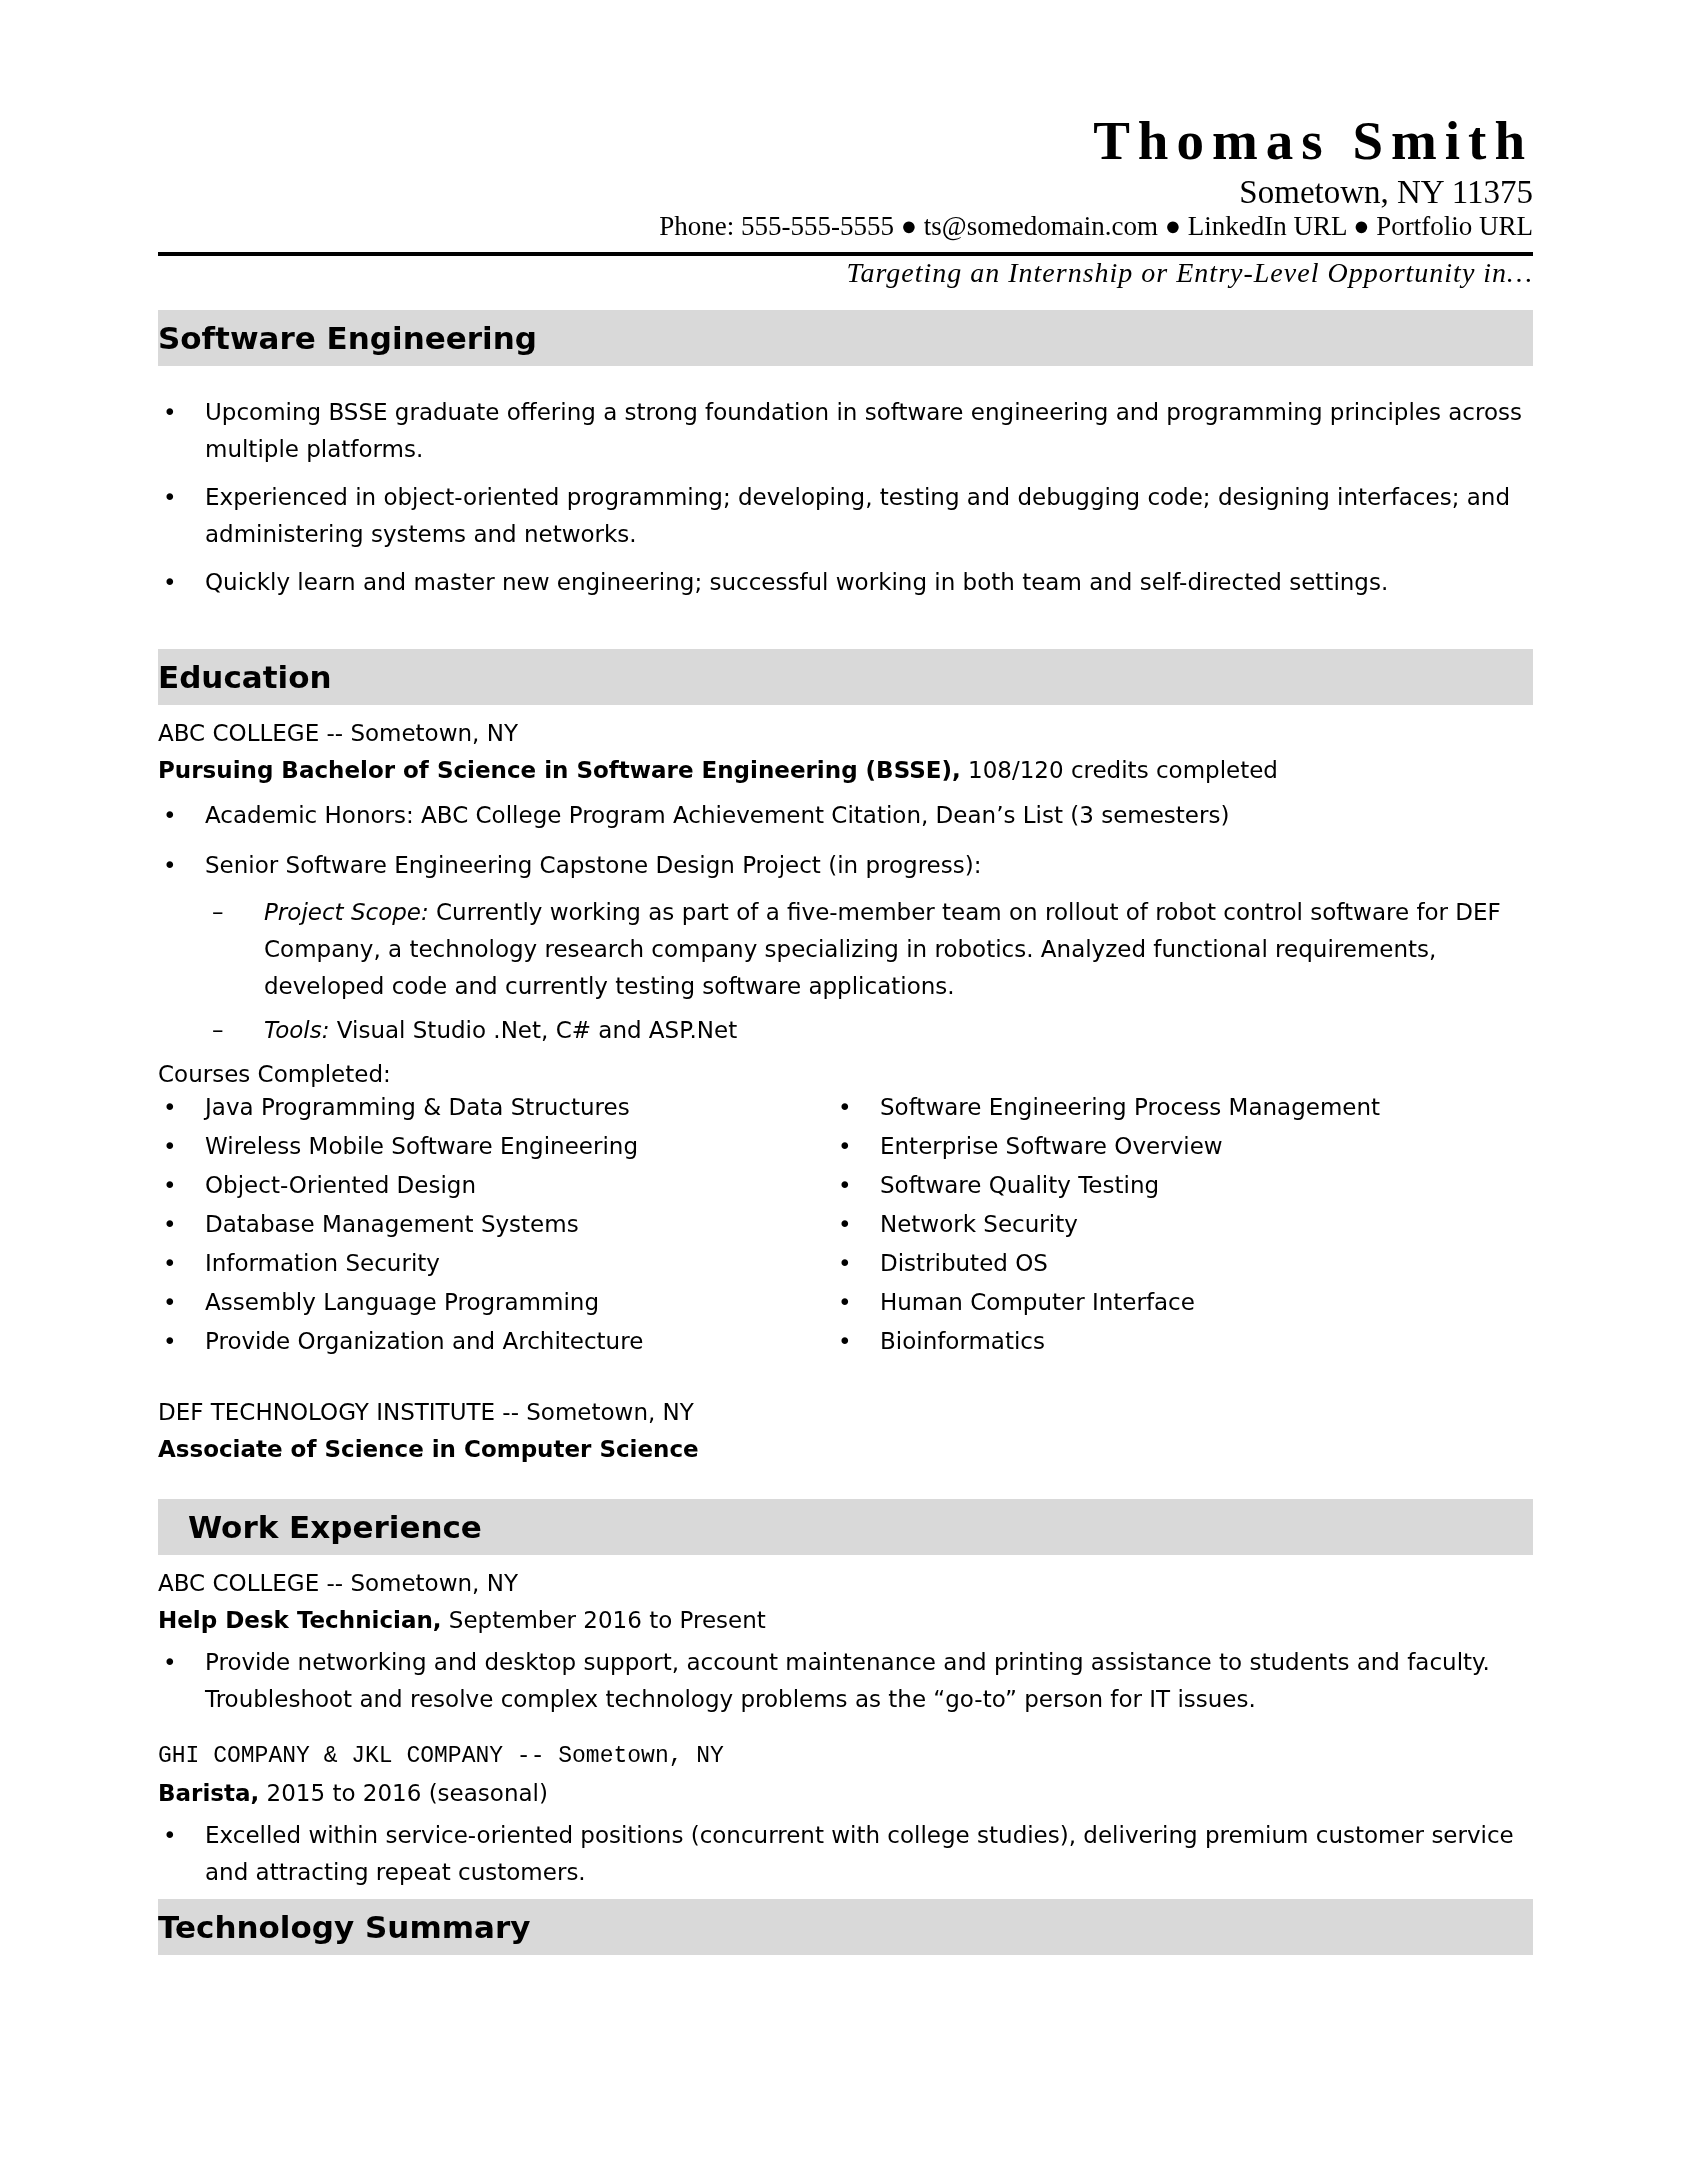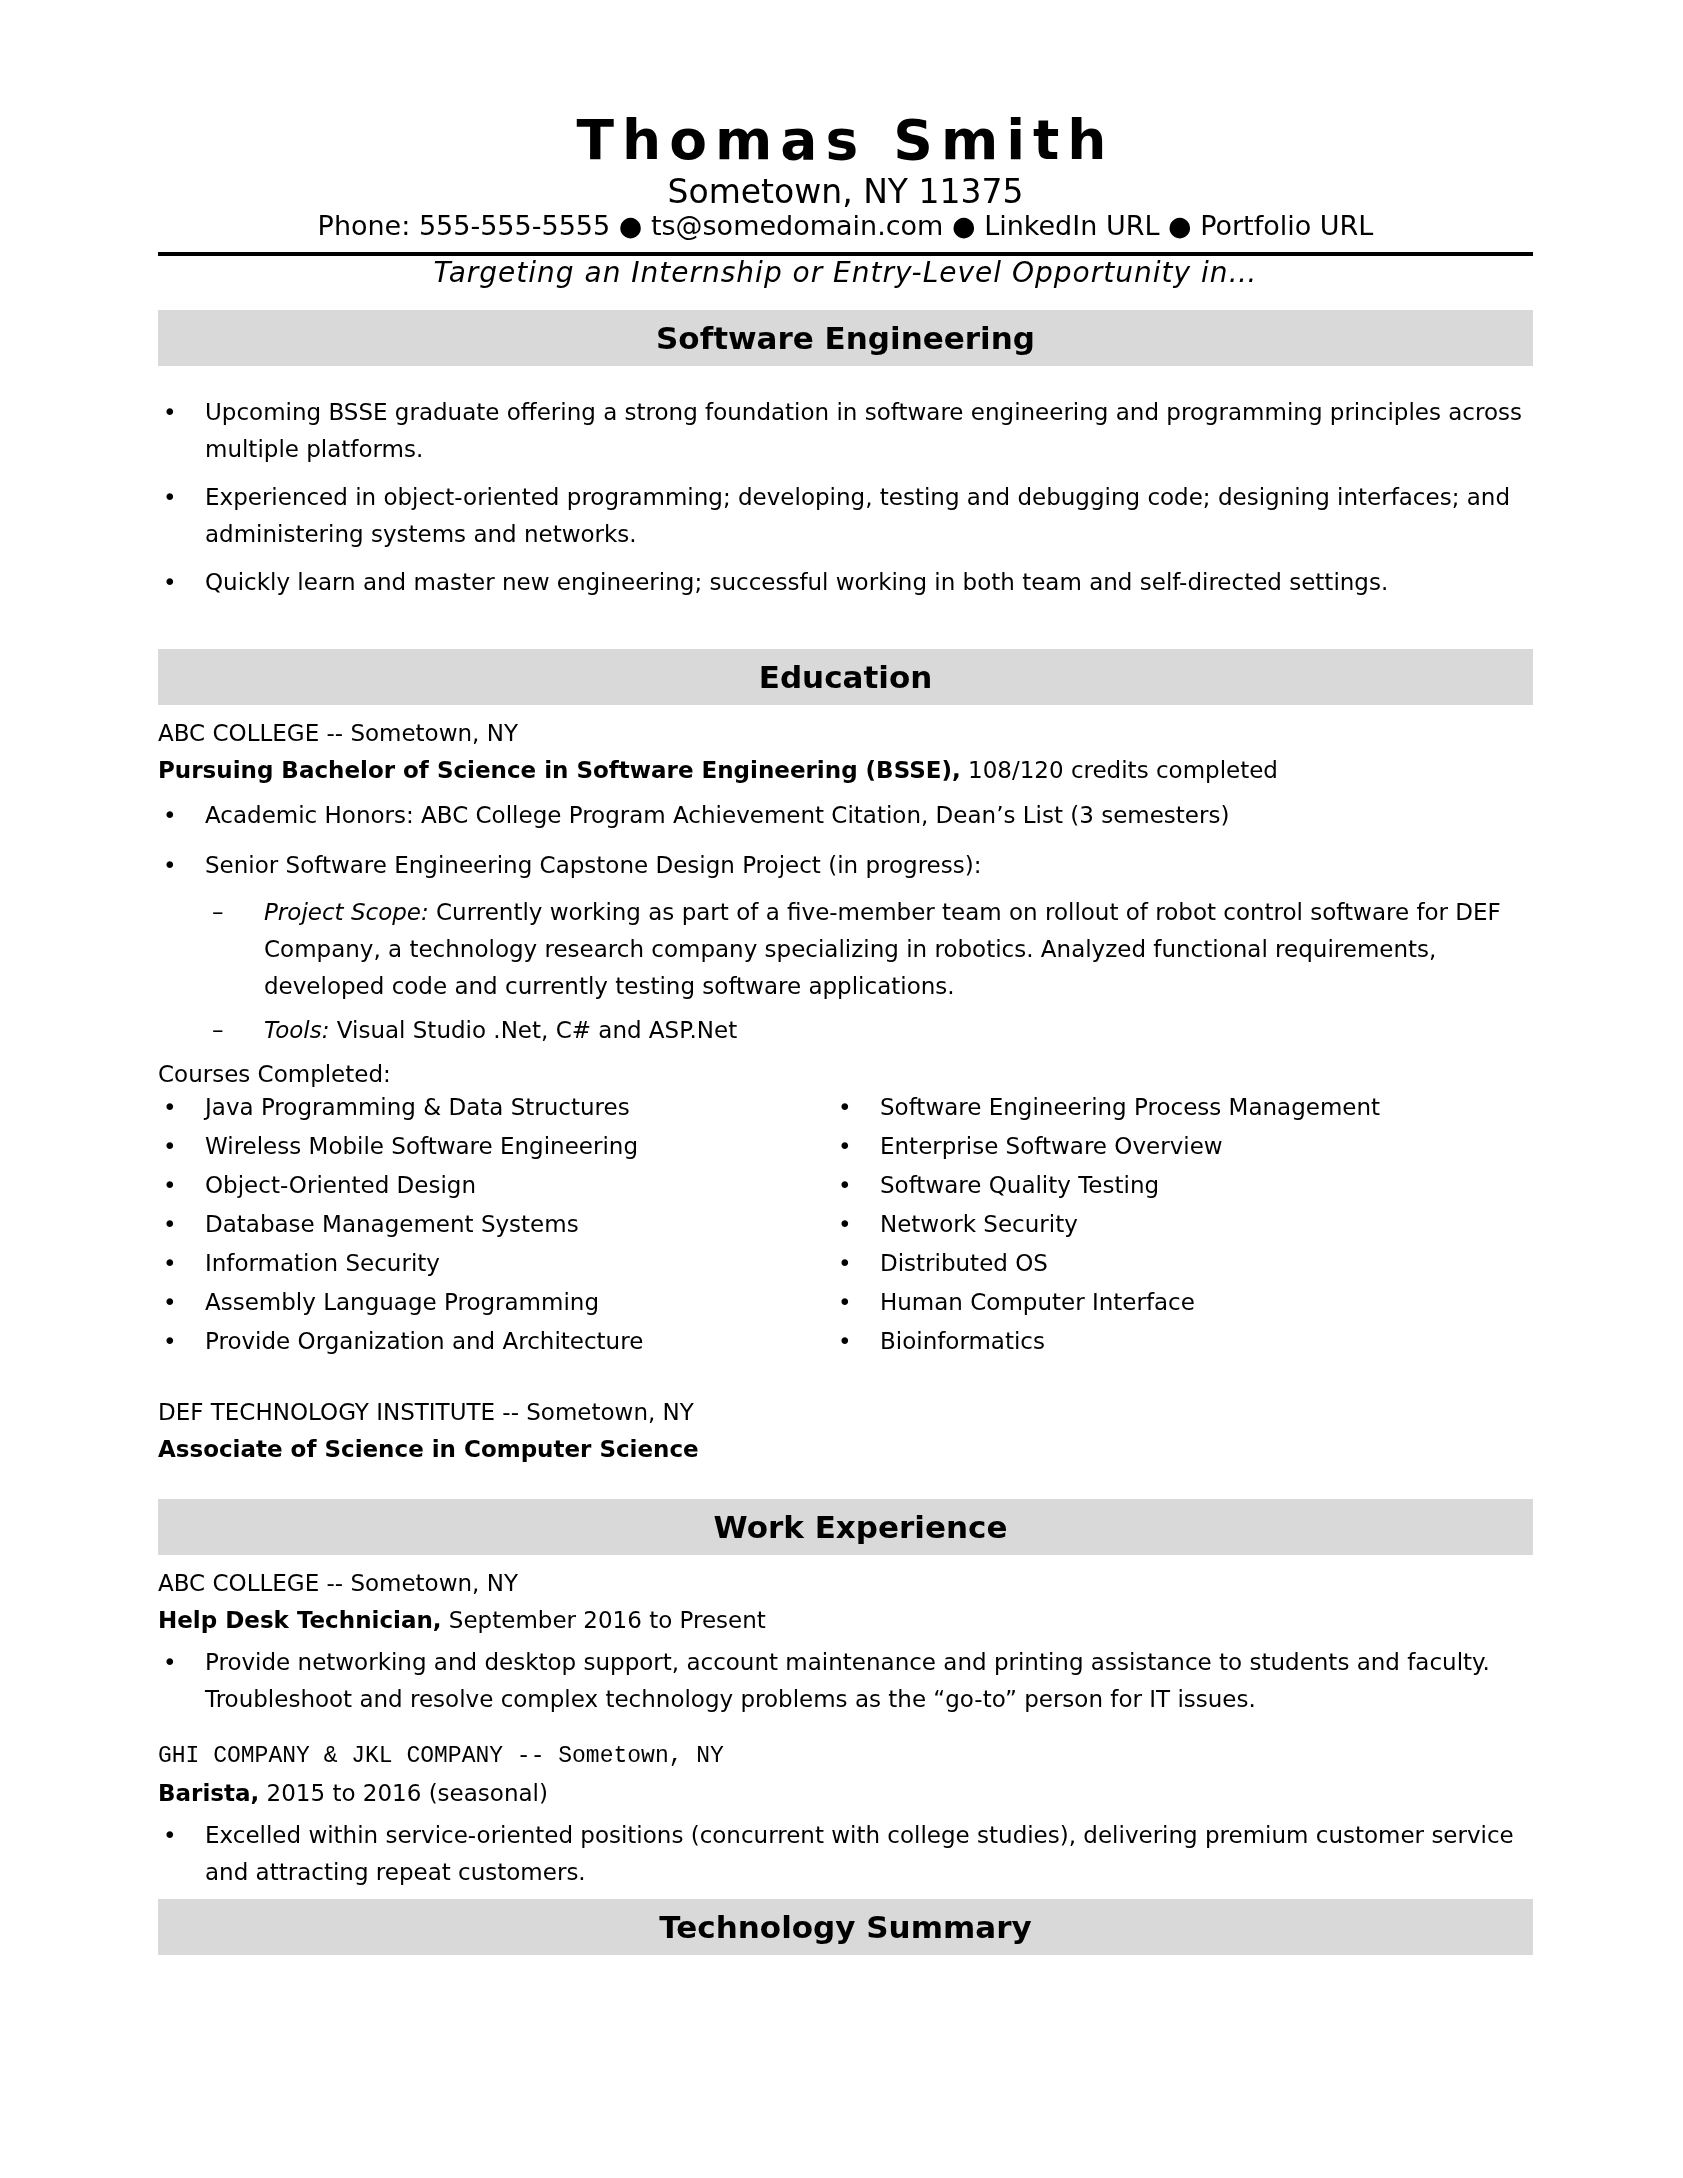--- a/index.html
+++ b/index.html
@@ -8,39 +8,38 @@
     width:1683px;height:2178px;
     box-sizing:border-box;
     padding:111px 150px 0 158px;
     background:#ffffff;
     color:#000000;
     font-family:"DejaVu Sans","Liberation Sans",sans-serif;
     font-size:23px;
     line-height:37px;
     overflow:hidden;
   }
-  .center{text-align:center;}
+  .center{text-align:right;font-family:Liberation Serif, serif;}
   .name{
     font-size:55px;
     line-height:59px;
     font-weight:bold;
     letter-spacing:8px;
   }
   .location{font-size:33px;line-height:32px;margin-top:6px;}
   .contact{font-size:27px;line-height:32px;margin-top:2px;}
   .rule{height:4px;background:#000000;margin-top:10px;}
   .targeting{
     font-style:italic;
     font-size:28px;
     line-height:34px;
     letter-spacing:1px;
   }
   .banner{
     background:#d9d9d9;
-    text-align:center;
     font-weight:bold;
     font-size:31px;
     line-height:34px;
     padding:11px 0;
   }
   .banner.b1{margin-top:20px;}
   .banner.b2{margin-top:48px;}
   .banner.b3{margin-top:31px;padding-left:30px;}
   .banner.b4{margin-top:8px;}
   .row{display:flex;}

